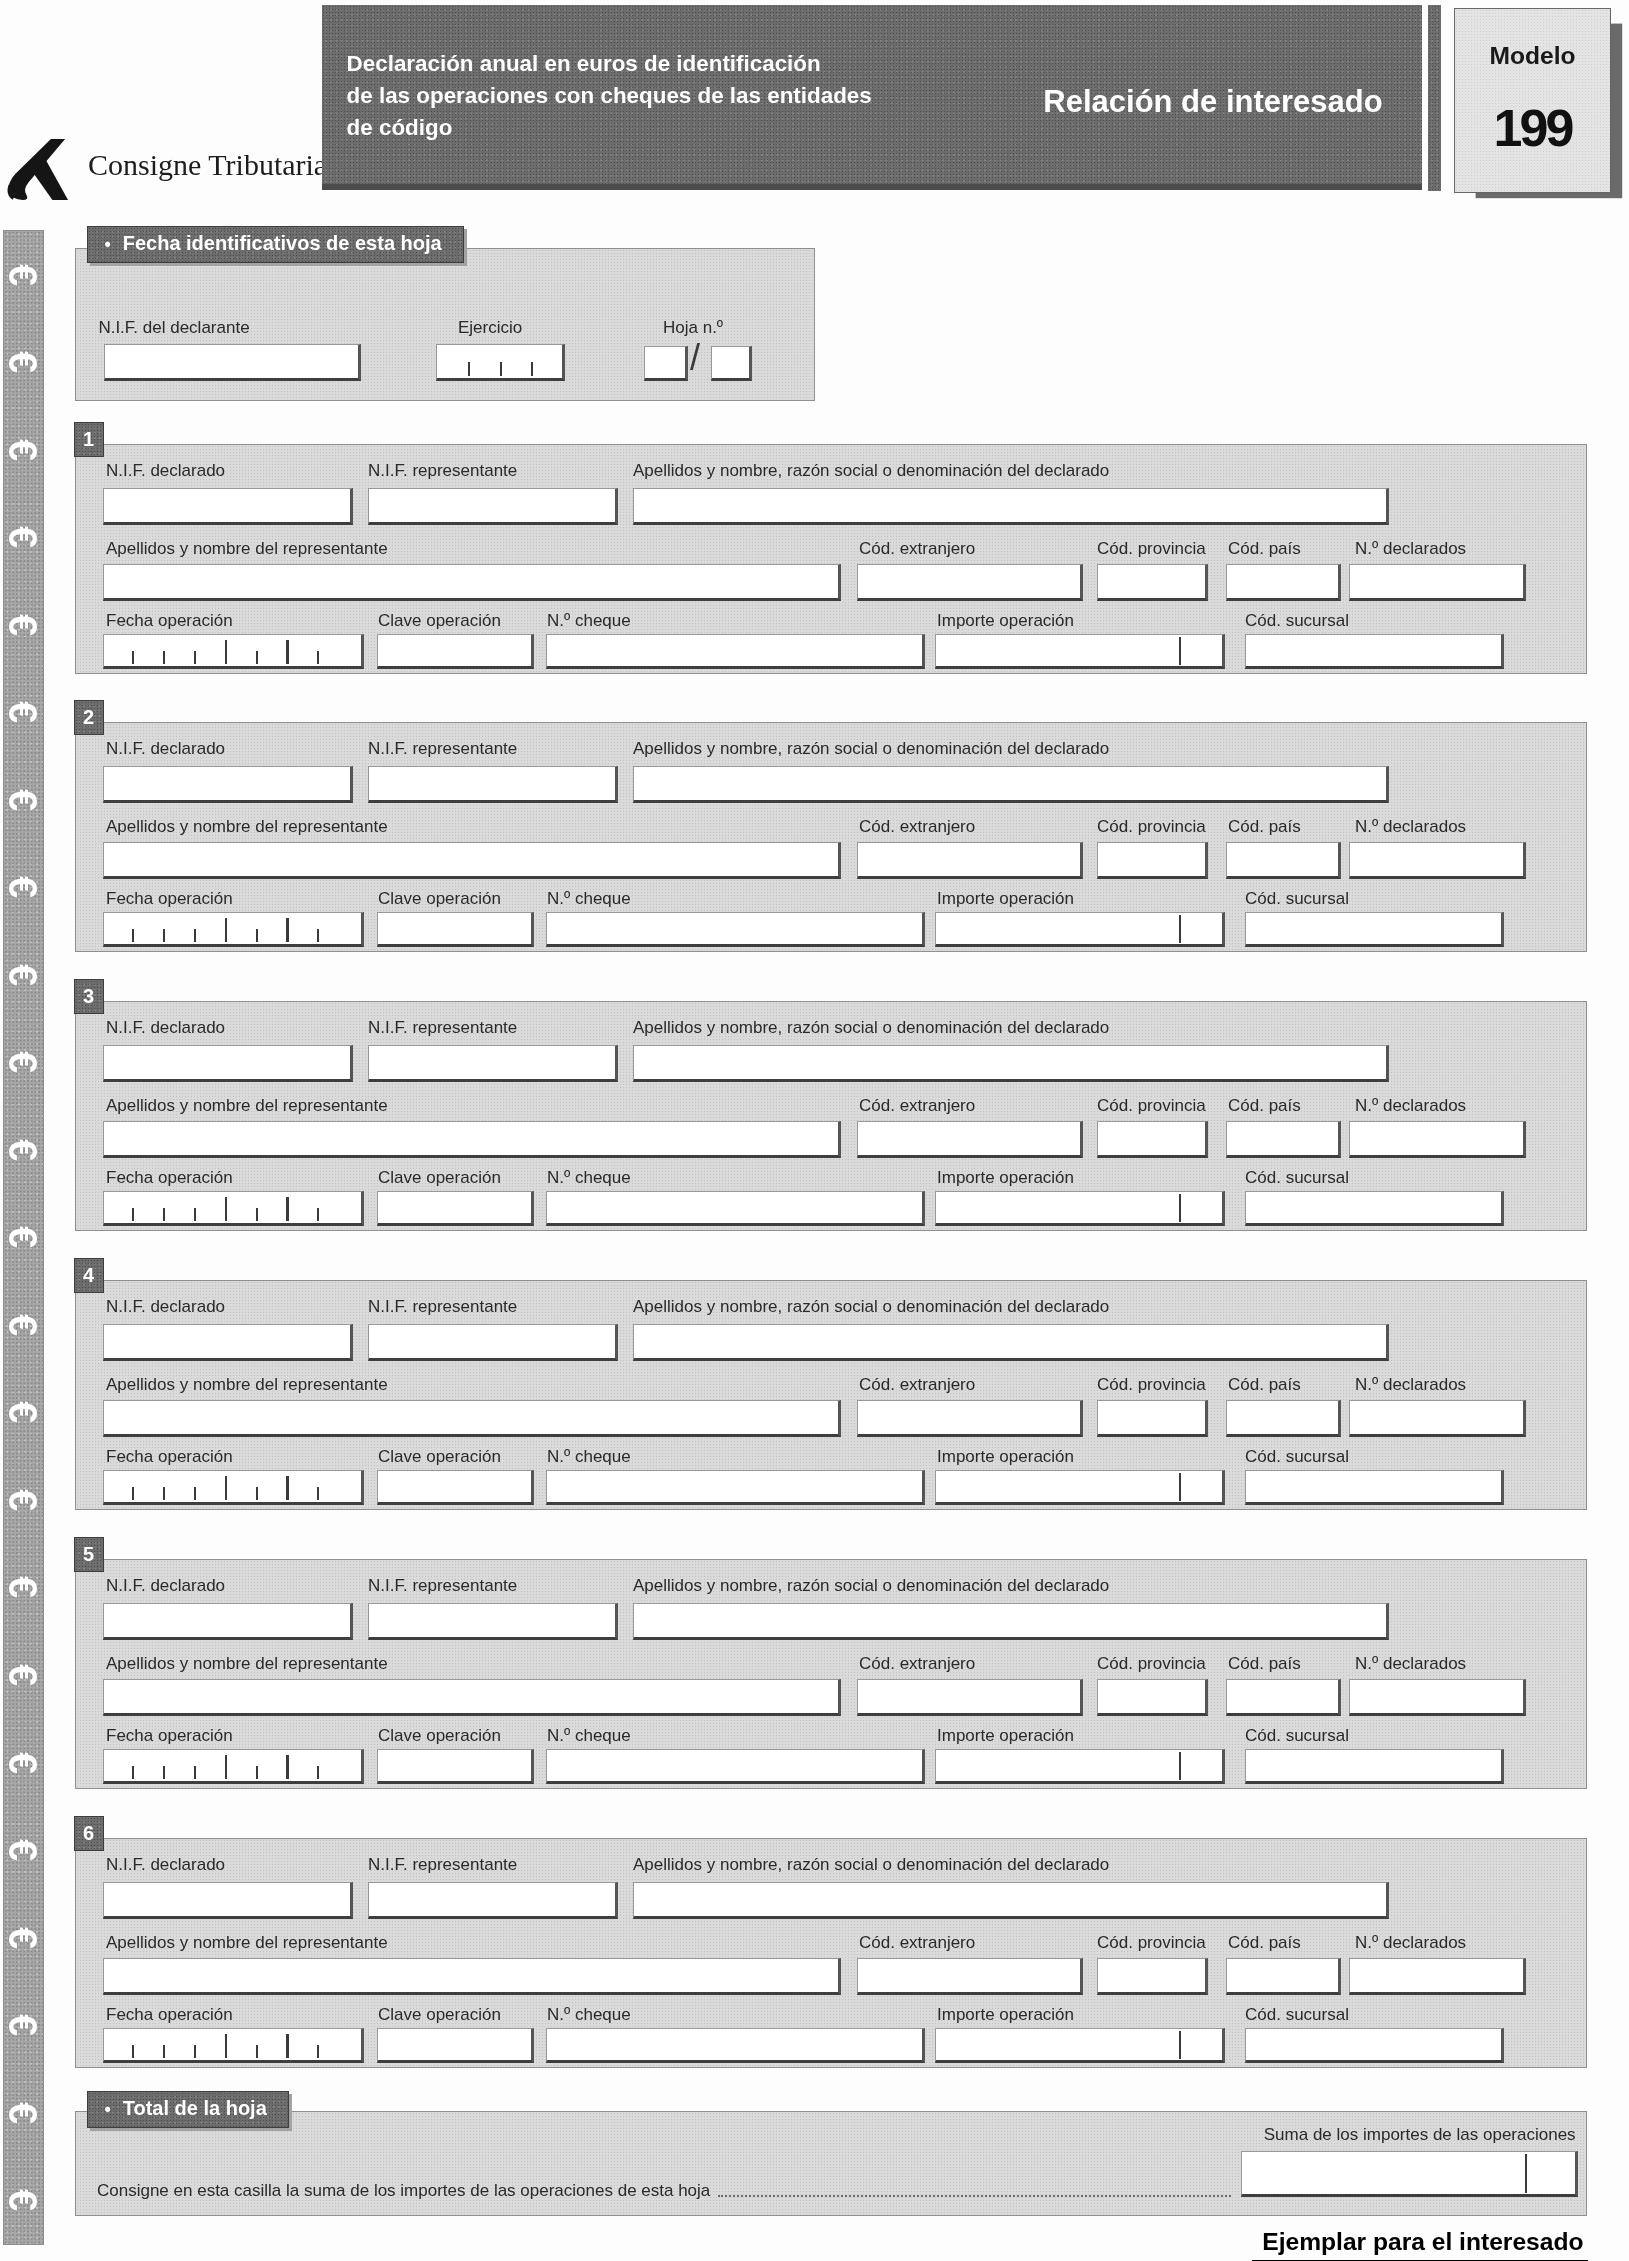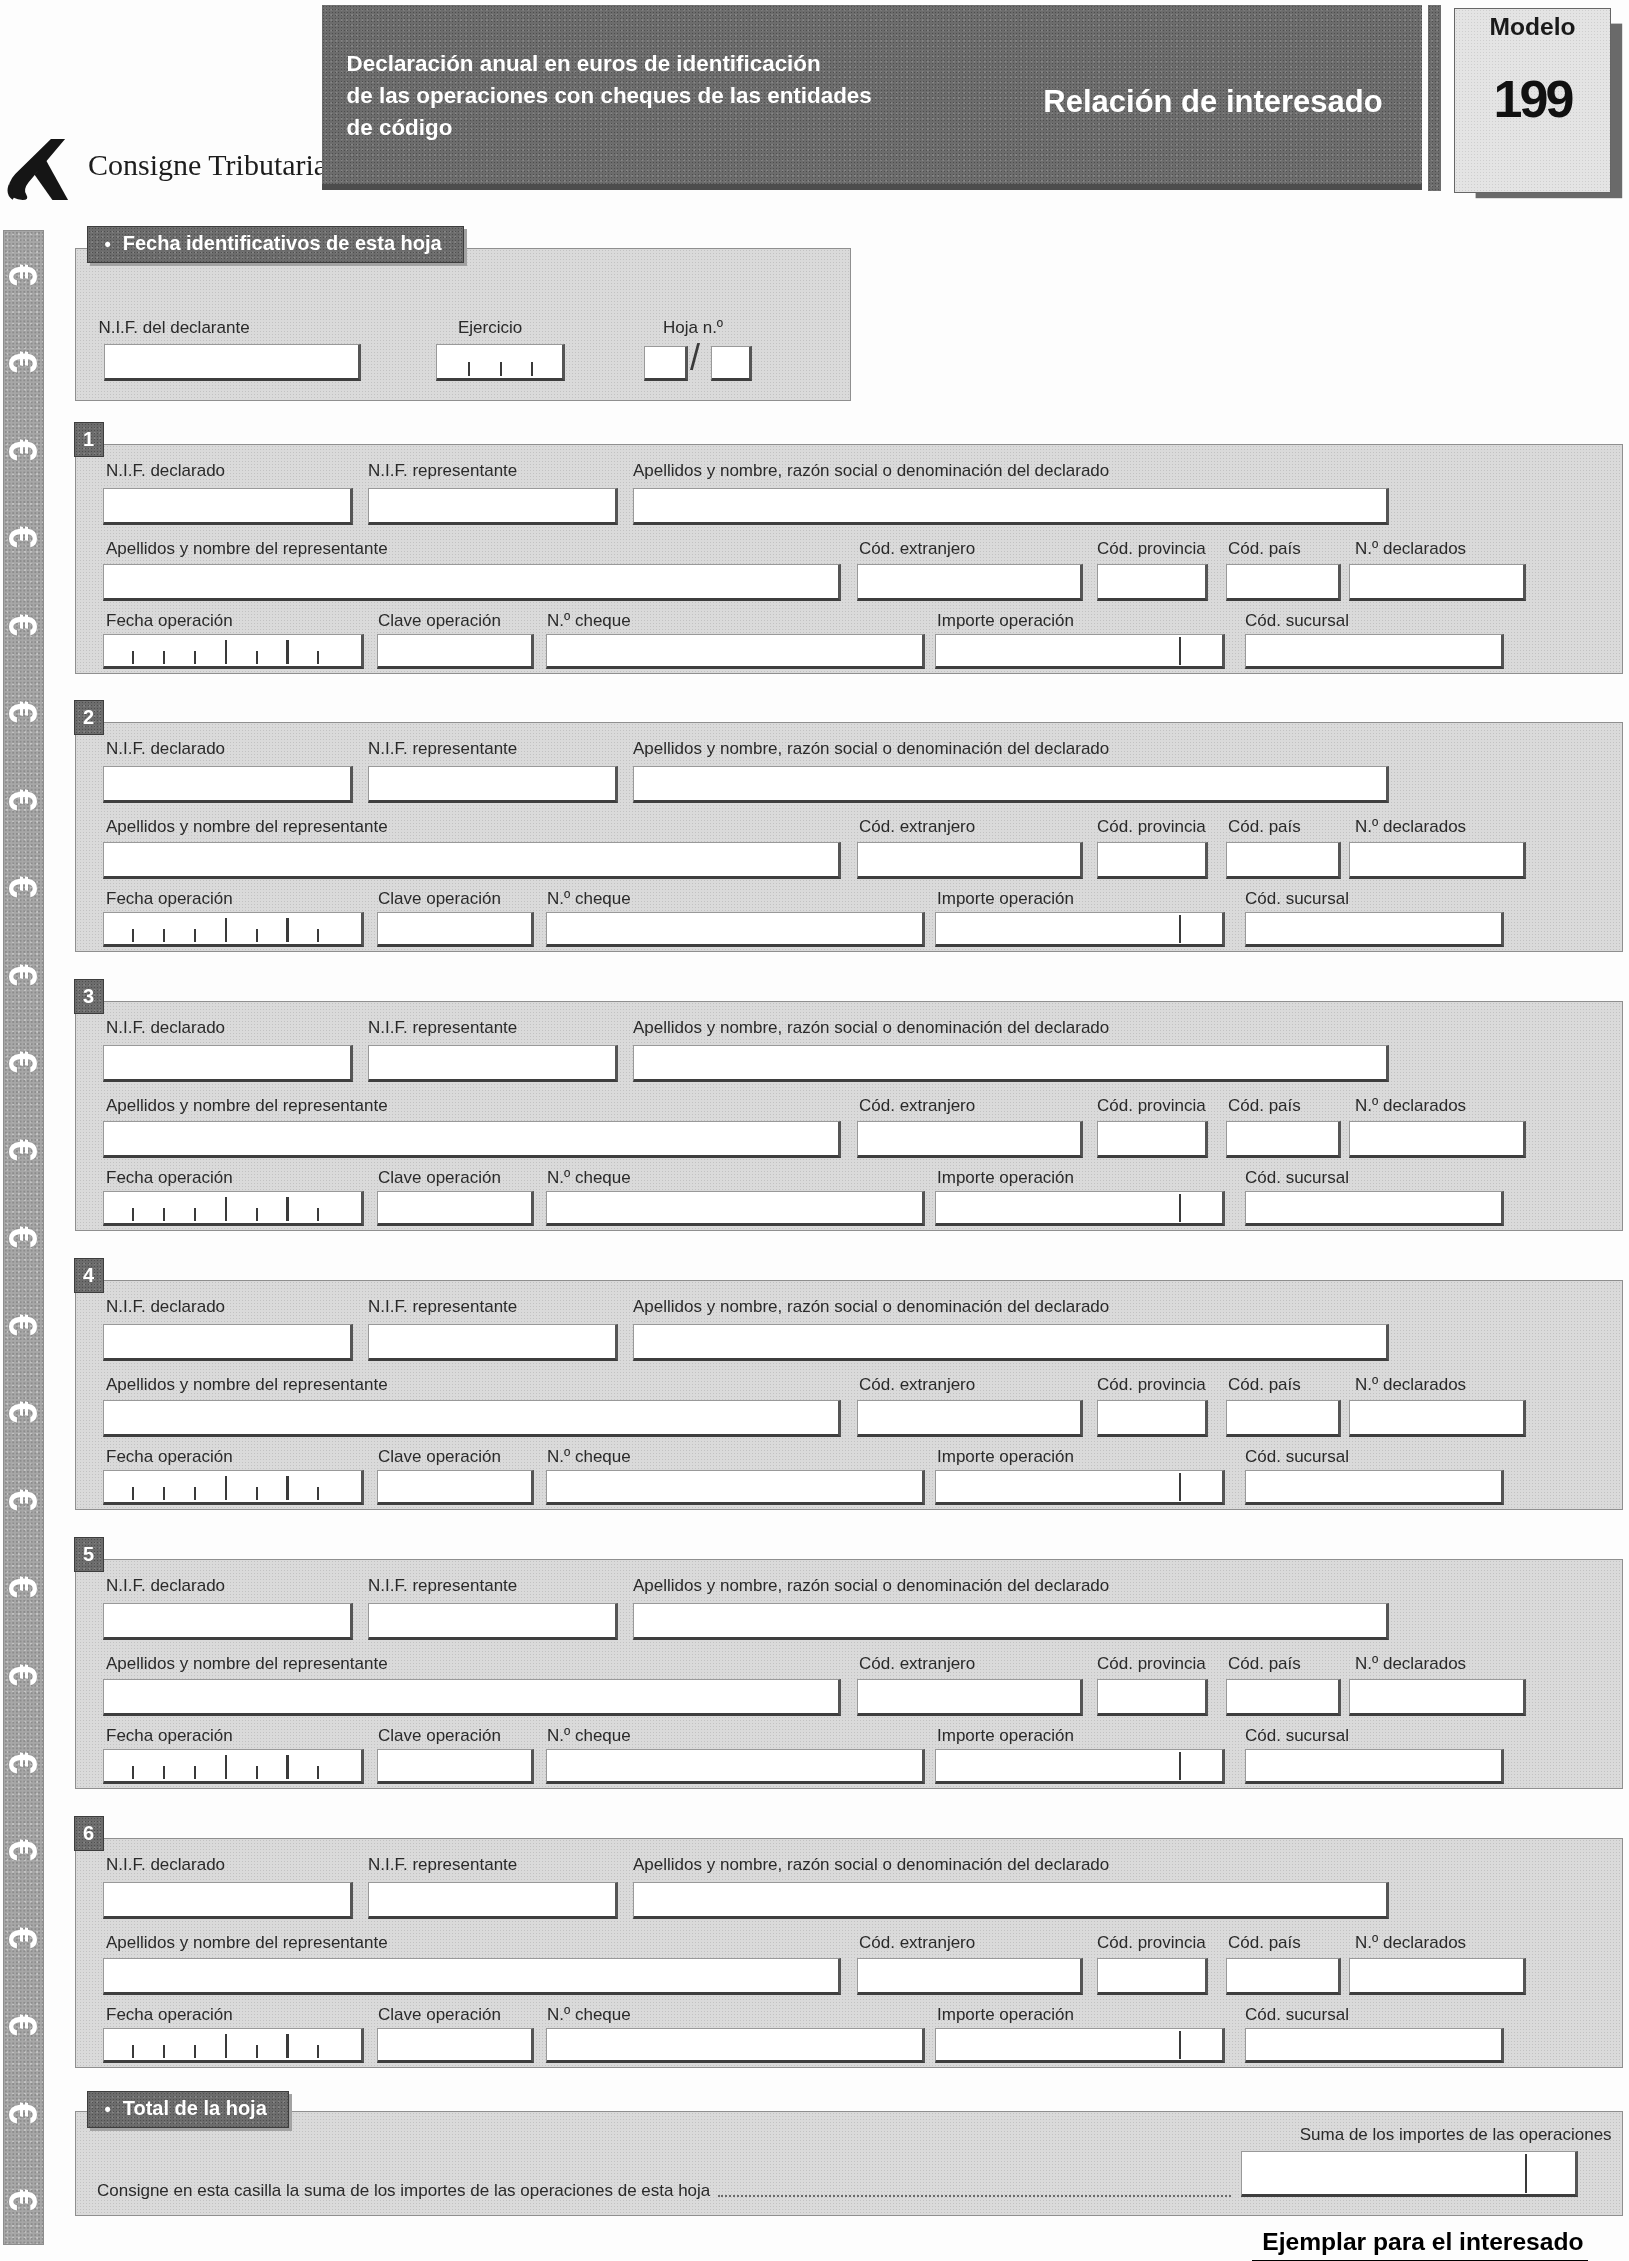--- a/index.html
+++ b/index.html
@@ -4,21 +4,21 @@
 <style>
   html,body{margin:0;padding:0;background:#ffffff;}
   #page{position:relative;width:1629px;height:2261px;background:#fdfdfd;overflow:hidden;
         font-family:"Liberation Sans","DejaVu Sans",sans-serif;color:#222;}
 
   
   .ht-dark{background-color:#6c6c6c;
     background-image:radial-gradient(#4d4d4d 0.7px,transparent 1px),radial-gradient(#858585 0.7px,transparent 1px);
     background-size:3px 3px,5.2px 5.2px;background-position:0 0,1.5px 2.2px;}
   .ht-light{background-color:#dadada;
-    background-image:radial-gradient(#c2c2c2 0.7px,transparent 1px);background-size:3px 3px;padding-left:36px;}
+    background-image:radial-gradient(#c2c2c2 0.7px,transparent 1px);background-size:3px 3px;}
   .ht-mid{background-color:#a7a7a7;
     background-image:radial-gradient(#8b8b8b 0.7px,transparent 1px),radial-gradient(#c3c3c3 0.7px,transparent 1px);
     background-size:3.7px 3.7px,6px 6px;}
 
   .abs{position:absolute;}
   .lbl{position:absolute;font-size:17px;color:#2a2a2a;white-space:nowrap;line-height:19.4px;}
   .box{position:absolute;background:#ffffff;border:1.5px solid #999;
        border-right:3px solid #555;border-bottom:3.7px solid #3e3e3e;}
   .tick{position:absolute;bottom:2.2px;width:2.2px;background:#3a3a3a;}
   .tick.s{height:42%;}
@@ -43,21 +43,21 @@
   #band-edge{left:1428px;top:4.5px;width:13.4px;height:186px;}
   .band-title{position:absolute;left:24.6px;color:#fff;font-weight:bold;font-size:22.4px;white-space:nowrap;}
   #band-subtitle{position:absolute;left:682px;top:79px;width:418px;text-align:center;
                  color:#fff;font-weight:bold;font-size:31px;white-space:nowrap;}
   #logo-text{position:absolute;left:88px;top:148px;font-family:"Liberation Serif","DejaVu Serif",serif;
              font-size:30px;color:#1d1d1d;white-space:nowrap;}
   #modelo-box{left:1454px;top:7.5px;width:155px;height:183px;background-color:#e4e4e4;
               background-image:radial-gradient(#cfcfcf 0.7px,transparent 1px);background-size:3px 3px;
               border:1.5px solid #666;box-shadow:16.4px 10.4px 0 -5.2px #6a6a6a;
               display:flex;flex-direction:column;align-items:center;}
-  #modelo-label{margin-top:4px;font-weight:bold;font-size:24.6px;color:#1a1a1a;}
+  #modelo-label{margin-top:33px;font-weight:bold;font-size:24.6px;color:#1a1a1a;}
   #modelo-number{margin-top:21px;font-weight:bold;font-size:52px;line-height:75px;
                  letter-spacing:-3px;color:#111;}
 
   
   #euro-strip{left:3px;top:230px;width:39px;height:2013px;display:flex;flex-direction:column;
               justify-content:space-around;align-items:center;border:0.7px solid #8d8d8d;}
   .euro{display:block;transform:rotate(90deg);color:#fff;font-size:40px;font-weight:bold;
         line-height:40px;text-shadow:0 0 1.5px #777;}
 
   

